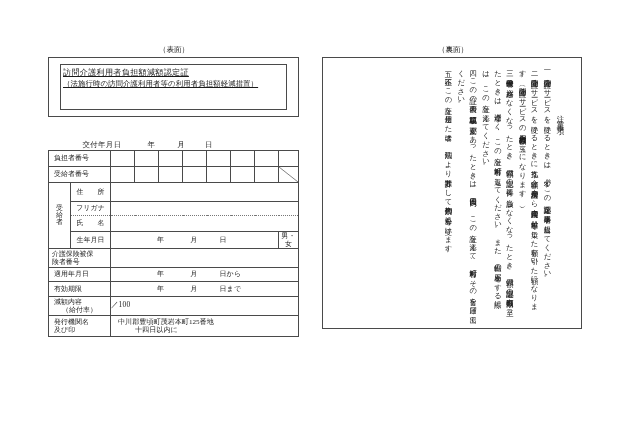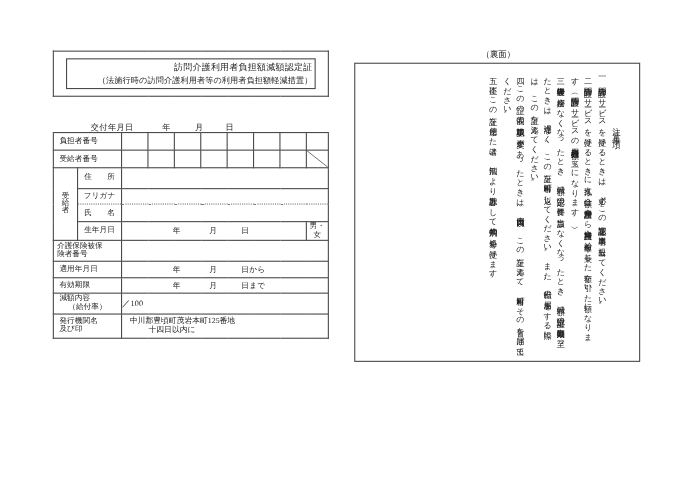--- a/index.html
+++ b/index.html
@@ -53,22 +53,23 @@
     line-height: 1.15;
   }
 
   .title-cell {
     padding: 4px 0 4px 0 !important;
     text-align: center;
   }
   .title-box {
     border: 0.7px solid #4a4a4a;
     margin: 2px 11px;
-    padding: 3px 2px 2px 2px;
-    text-align: right;
+    padding: 3px 2px 20px 2px;
+    text-align: left;
+    text-decoration: underline;
   }
   .title-main {
     font-size: 8.1px;
     letter-spacing: 0.3px;
     line-height: 1.35;
     white-space: nowrap;
   }
   .title-sub {
     font-size: 7.4px;
     letter-spacing: 0.1px;
@@ -222,20 +223,21 @@
     margin-left: 1px;
     font-family: "DejaVu Serif", "Liberation Serif", serif;
   }
 </style>
 </head>
 <body>
 
 <div id="front-page">
 
 
+  <div class="side-label">（表面）</div>
 
   <table class="cert">
     <colgroup>
       <col style="width:22px">
       <col style="width:40px">
       <col style="width:24px">
       <col style="width:24px">
       <col style="width:24px">
       <col style="width:24px">
       <col style="width:24px">

